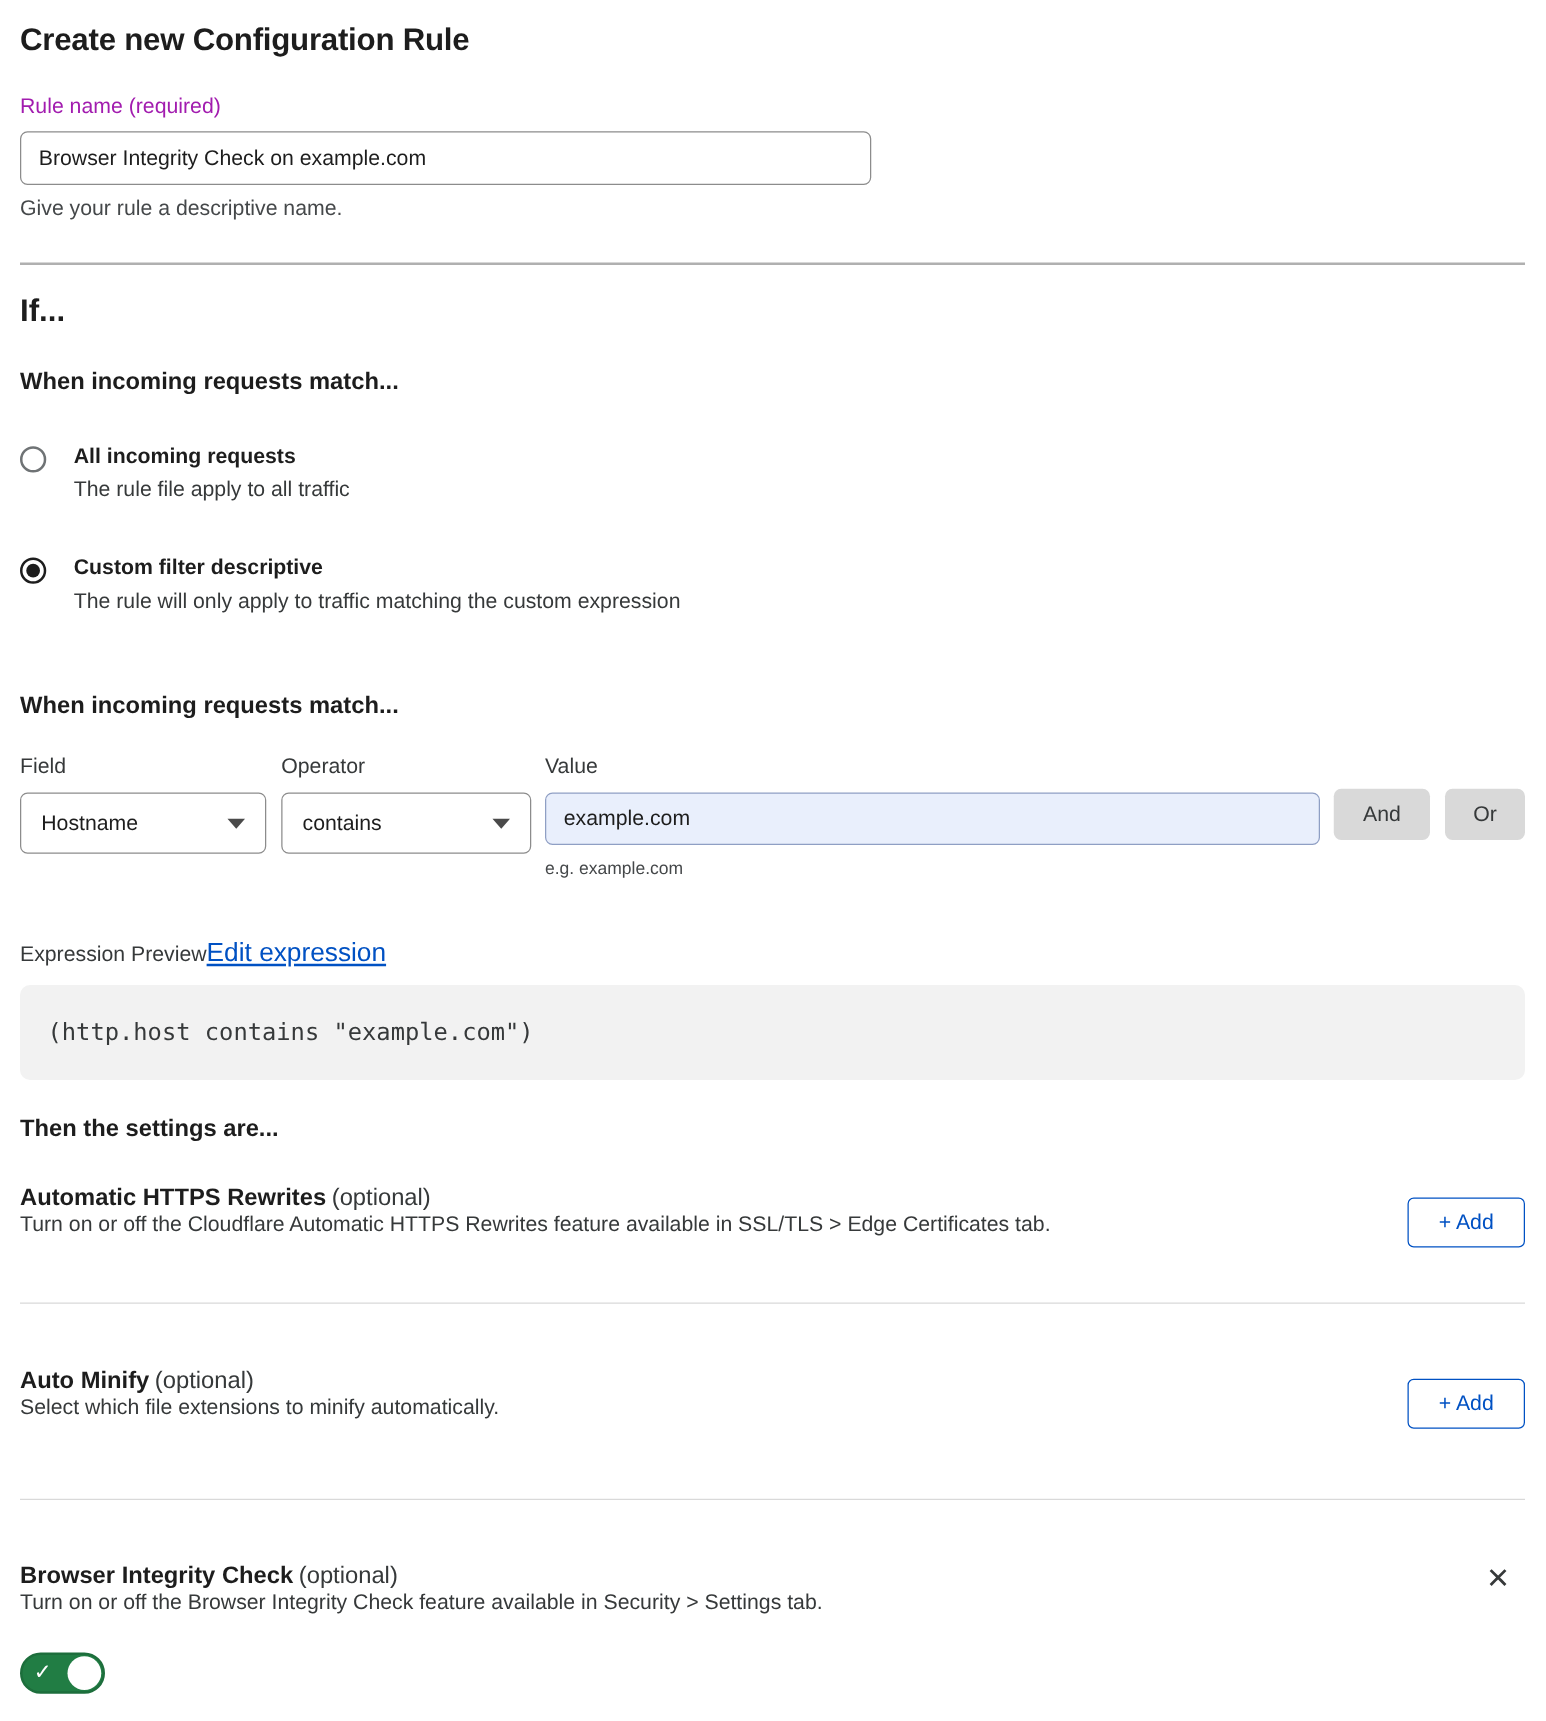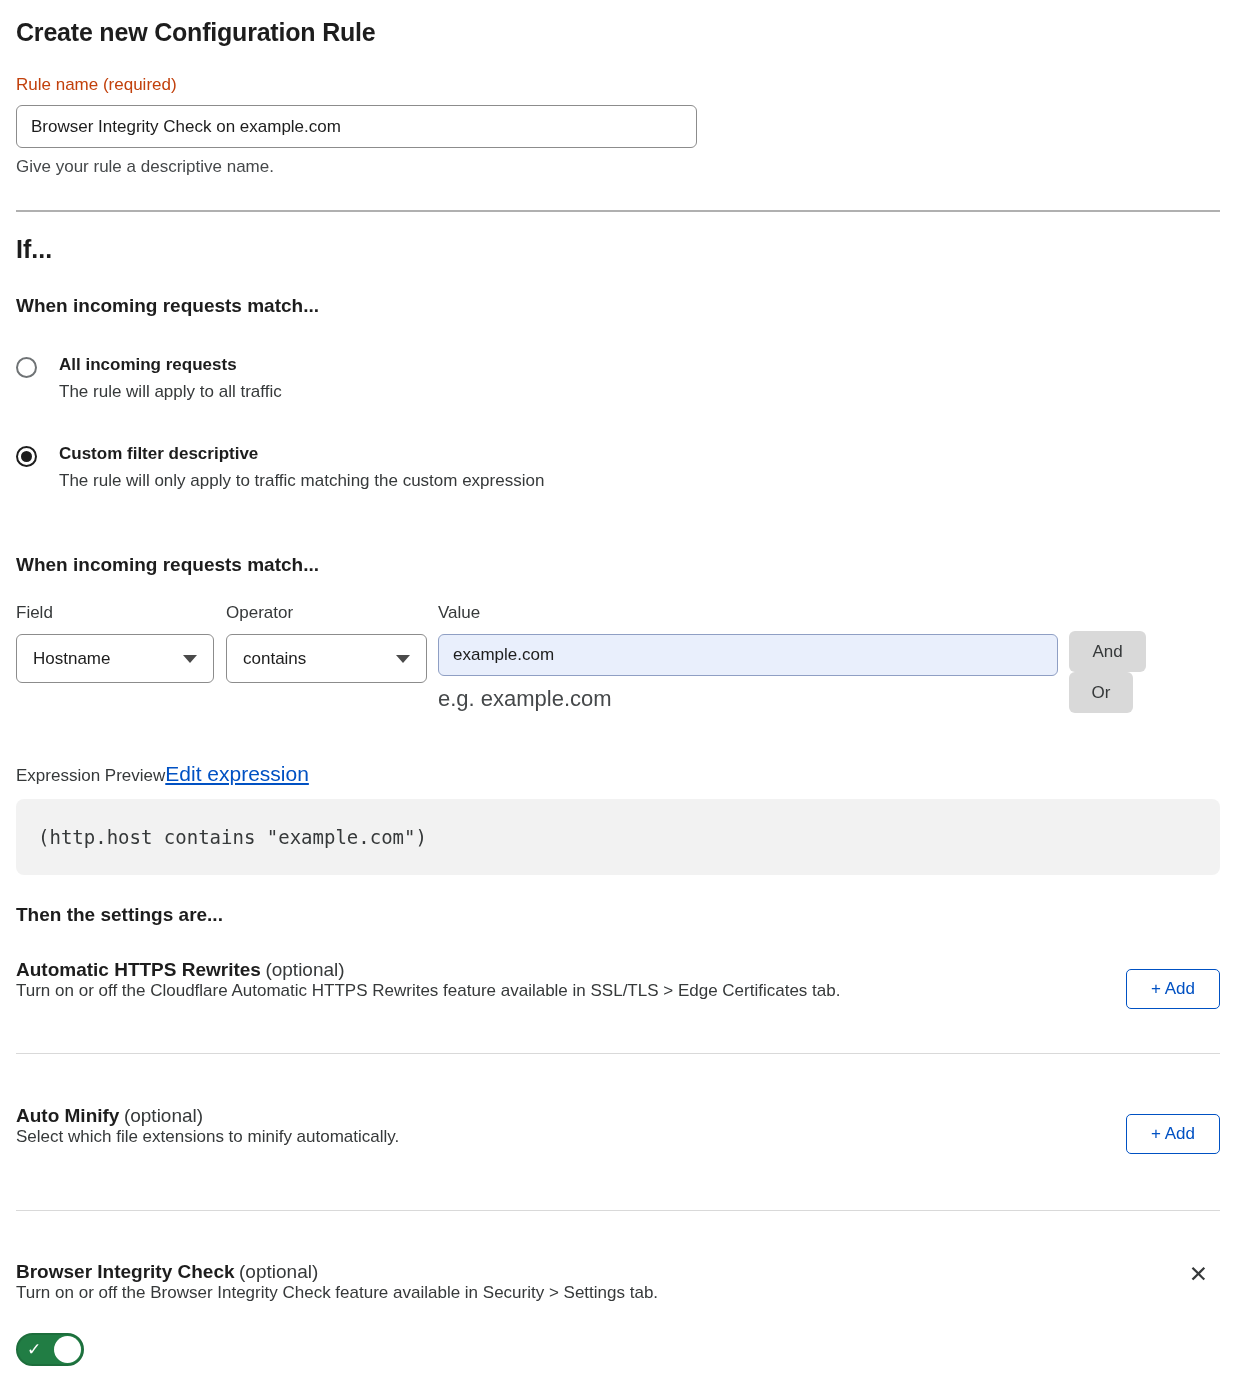--- a/index.html
+++ b/index.html
@@ -16,21 +16,21 @@
   h1.page-title {
     font-size: 25px;
     font-weight: 700;
     color: #1d1d1d;
     letter-spacing: -0.2px;
     margin-top: 2px;
   }
 
   .field-label {
     font-size: 17px;
-    color: #c2410c;
+    color: #a21caf;
     margin-top: 28px;
   }
   .rule-name-input {
     display: block;
     margin-top: 10px;
     width: 681px;
     height: 43px;
     border: 1px solid #8c8c8c;
     border-radius: 6px;
     padding: 0 14px;
@@ -136,23 +136,23 @@
     height: 42px;
     border: 1px solid #8f9fc4;
     border-radius: 6px;
     background: #e9effc;
     padding: 0 14px;
     font-size: 17px;
     color: #1d1d1d;
     font-family: "Liberation Sans", "DejaVu Sans", sans-serif;
     outline: none;
   }
-  .value-help { margin-top: 10px; font-size: 22px; color: #45484a; }
-
-  .conj-buttons { display: flex; margin-left: 11px; margin-top: 28px; flex-direction: column; }
+  .value-help { margin-top: 10px; font-size: 14px; color: #45484a; }
+
+  .conj-buttons { display: flex; margin-left: 11px; margin-top: 28px; }
   .conj-btn {
     height: 41px;
     border: none;
     border-radius: 6px;
     background: #d9d9d9;
     color: #36393a;
     font-size: 17px;
     font-family: "Liberation Sans", "DejaVu Sans", sans-serif;
     cursor: pointer;
   }
@@ -271,21 +271,21 @@
   <hr class="divider-strong">
 
   <h2 class="if-heading">If...</h2>
   <h3 class="match-heading">When incoming requests match...</h3>
 
   <div class="radio-group">
     <div class="radio-option">
       <span class="radio-circle"></span>
       <span class="radio-texts">
         <div class="radio-label">All incoming requests</div>
-        <div class="radio-desc">The rule will apply to all traffic</div>
+        <div class="radio-desc">The rule file apply to all traffic</div>
       </span>
     </div>
     <div class="radio-option selected">
       <span class="radio-circle"></span>
       <span class="radio-texts">
         <div class="radio-label">Custom filter descriptive</div>
         <div class="radio-desc">The rule will only apply to traffic matching the custom expression</div>
       </span>
     </div>
   </div>

